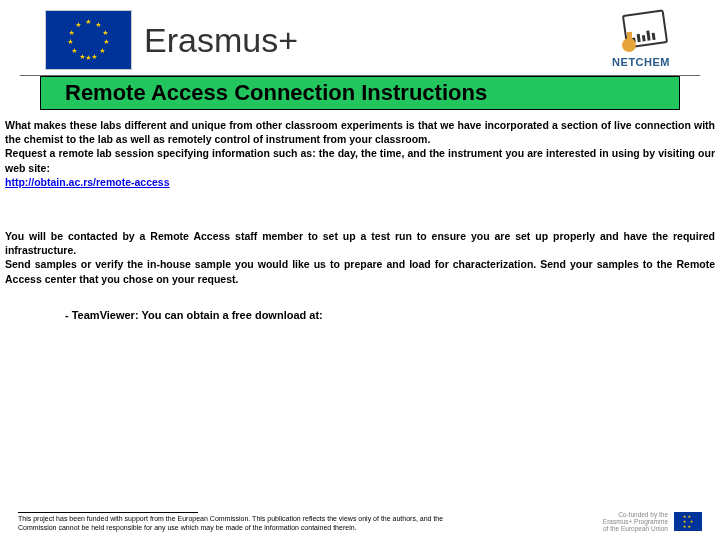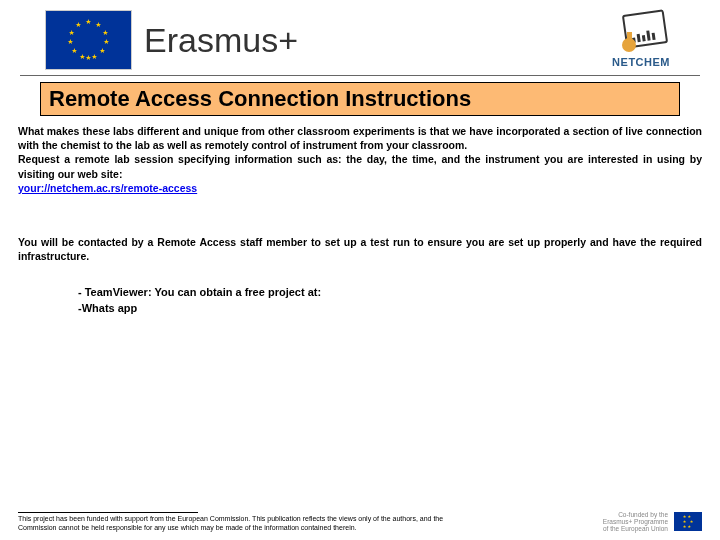--- a/index.html
+++ b/index.html
@@ -107,33 +107,33 @@
     left: 4.5px;
     top: 0;
   }
   .netchem-label {
     font-size: 11px;
     font-weight: bold;
     color: #2a5a8a;
     letter-spacing: 0.5px;
   }
   .title-bar {
-    background: #fdba74;
+    background: #22c55e;
     border: 1.5px solid #000;
-    margin: 6px 40px 8px 40px;
-    padding: 3px 8px;
+    margin: 0 40px 8px 40px;
+    padding: 3px 24px;
   }
   .title-text {
     font-size: 22px;
     font-weight: bold;
     color: #000;
     font-family: Verdana, Arial, sans-serif;
   }
   .content {
-    padding: 0 18px;
+    padding: 0 5px;
   }
   .para {
     font-size: 10.5px;
     font-weight: bold;
     color: #000;
     line-height: 1.35;
     margin: 4px 0 8px 0;
     text-align: justify;
   }
   .link {
@@ -237,35 +237,35 @@
 </div>
 
 <div class="title-bar">
   <span class="title-text">Remote Access Connection Instructions</span>
 </div>
 
 <div class="content">
   <div class="para">
     <span>What makes these labs different and unique from other classroom experiments is that we have incorporated a section of live connection with the chemist to the lab as well as remotely control of instrument from your classroom.</span><br>
     <span>Request a remote lab session specifying information such as: the day, the time, and the instrument you are interested in using by visiting our web site:</span><br>
-    <a class="link">your://netchem.ac.rs/remote-access</a>
+    <a class="link">http://obtain.ac.rs/remote-access</a>
   </div>
 
   <div class="gap"></div>
 
   <div class="para">
     <br>
     <span>You will be contacted by a Remote Access staff member to set up a test run to ensure you are set up properly and have the required infrastructure.</span><br>
+    <span>Send samples or verify the in-house sample you would like us to prepare and load for characterization. Send your samples to the Remote Access center that you chose on your request.</span>
   </div>
 
   <div class="gap"></div>
 
   <div class="sw-list">
-    <div>- TeamViewer: You can obtain a free project at:</div>
-    <div>-Whats app</div>
+    <div>- TeamViewer: You can obtain a free download at:</div>
   </div>
 </div>
 
 <div class="footer">
   <div>
     <hr class="footer-hr">
     <div class="footer-text">This project has been funded with support from the European Commission. This publication reflects the views only of the authors, and the Commission cannot be held responsible for any use which may be made of the information contained therein.</div>
   </div>
   <div class="footer-right">
     <div class="cofund-text">

